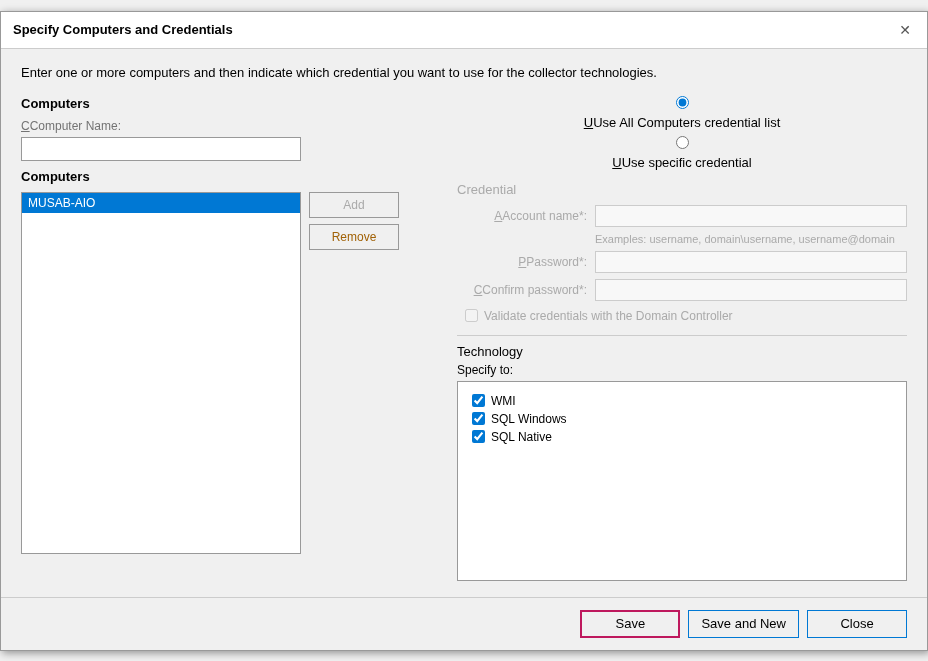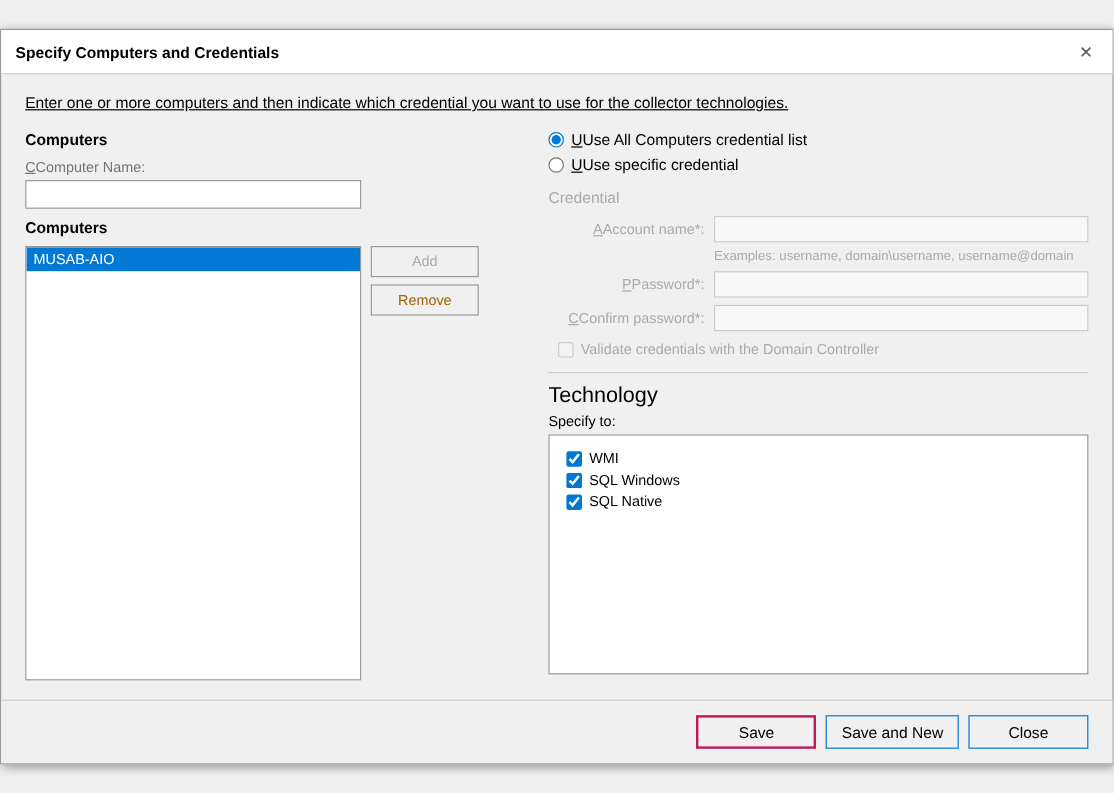--- a/index.html
+++ b/index.html
@@ -45,21 +45,20 @@
       padding: 0;
     }
     .dialog-body {
       padding: 16px 20px;
     }
     .description {
       font-size: 13px;
       color: #000;
       margin-bottom: 16px;
       font-weight: 500;
-      text-decoration: underline;
     }
     .main-content {
       display: flex;
       gap: 16px;
     }
     .left-panel {
       width: 420px;
       flex-shrink: 0;
     }
     .right-panel {
@@ -139,20 +138,21 @@
     
     .radio-group {
       margin-bottom: 12px;
     }
     .radio-option {
       display: flex;
       align-items: center;
       gap: 6px;
       margin-bottom: 6px;
       cursor: pointer;
+      flex-direction: column;
     }
     .radio-option input[type="radio"] {
       margin: 0;
       cursor: pointer;
       accent-color: #0078d4;
     }
     .radio-label {
       font-size: 13px;
       color: #000;
       cursor: pointer;
@@ -209,21 +209,21 @@
     .validate-label {
       font-size: 12px;
       color: #aaa;
     }
     
     .tech-section {
       border-top: 1px solid #ccc;
       padding-top: 8px;
     }
     .tech-title {
-      font-size: 18px;
+      font-size: 13px;
       color: #000;
       margin-bottom: 4px;
     }
     .applies-label {
       font-size: 12px;
       color: #000;
       margin-bottom: 4px;
     }
     .tech-list {
       border: 1px solid #999;

